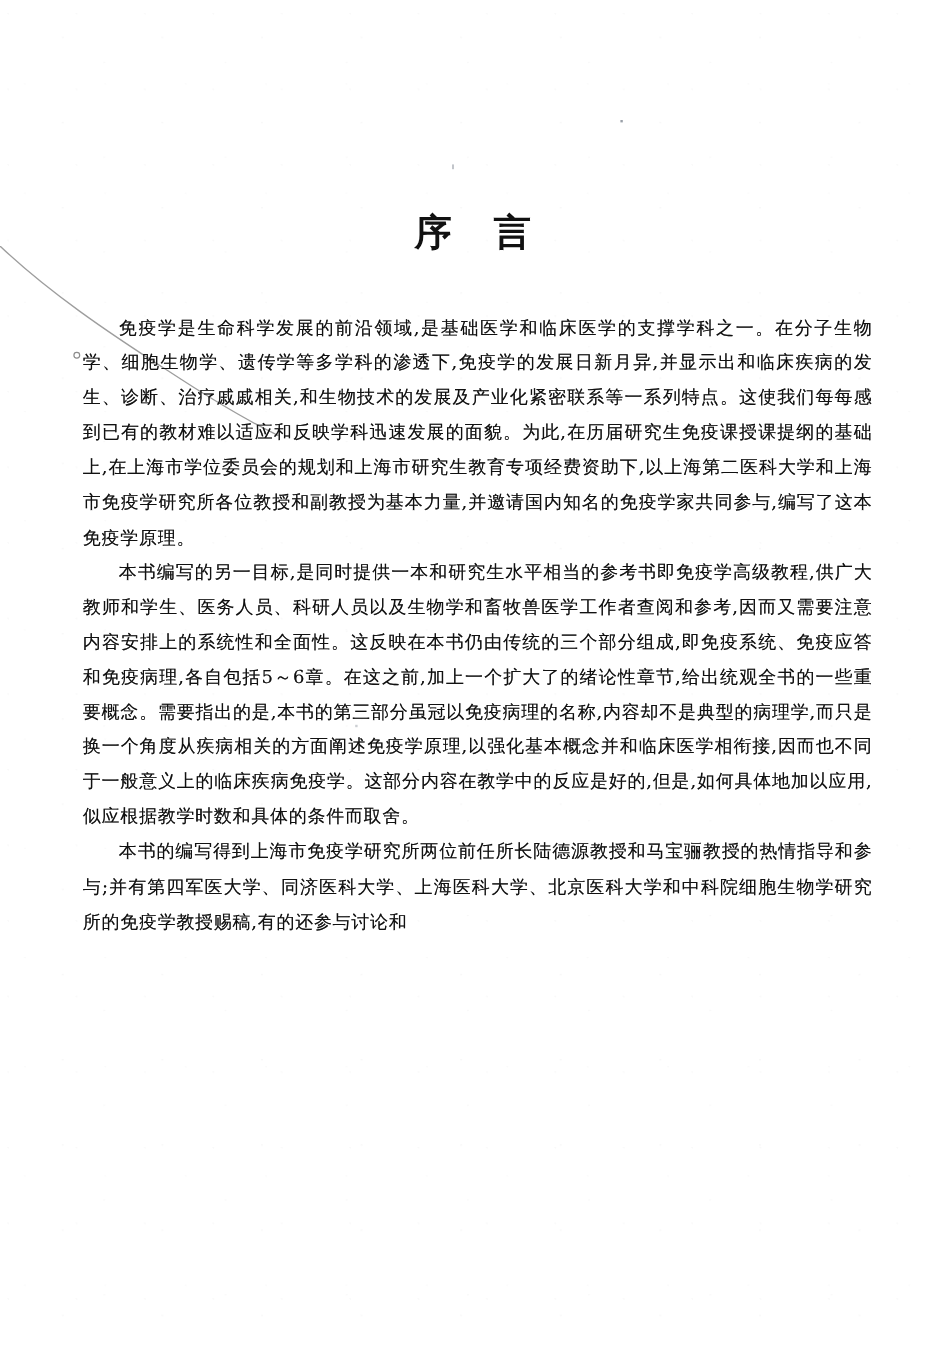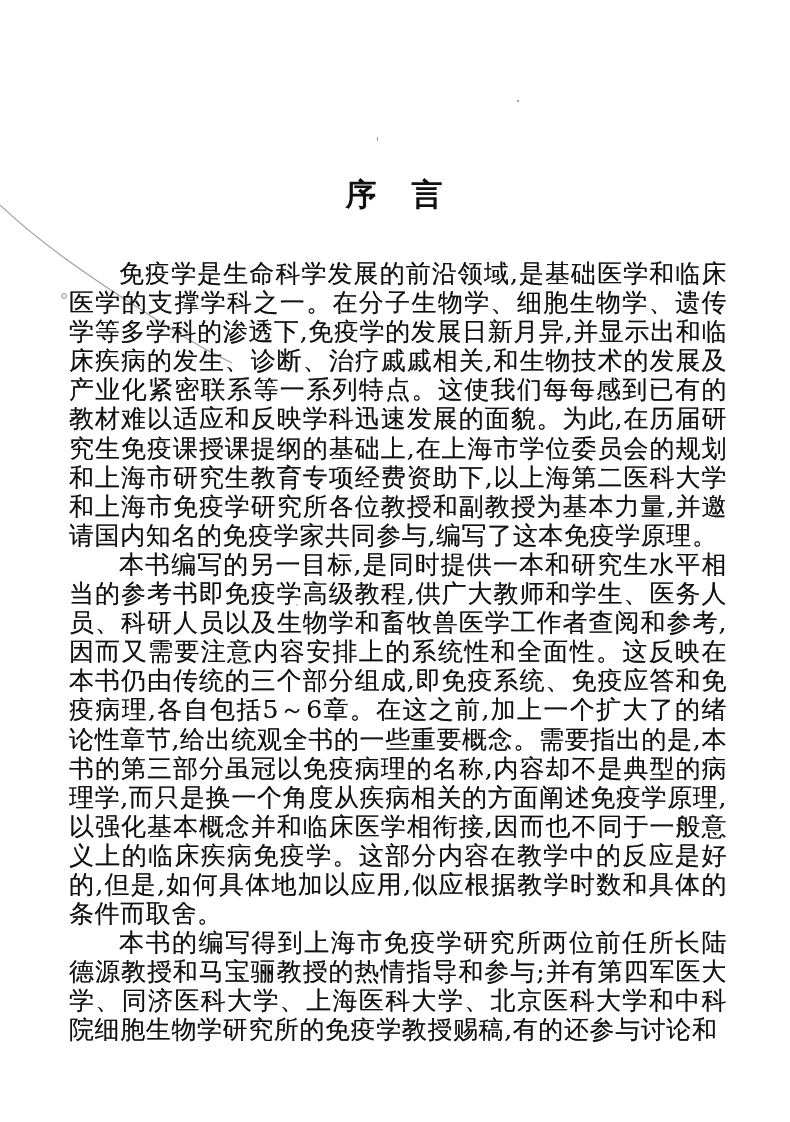--- a/index.html
+++ b/index.html
@@ -72,21 +72,21 @@
   
   .body-text {
     position: absolute;
     left: 69px;
     top: 259px;
     width: 658px;
   }
 
   .para {
     margin: 0;
-    font-size: 25px;
+    font-size: 15px;
     line-height: 29.1px;
     text-indent: 2em;
     text-align: justify;
     text-justify: inter-character;
     letter-spacing: 0.6px;
     font-family: "DejaVu Serif", "Liberation Serif", serif;
     
     text-shadow: 0 0 0.45px rgba(0,0,0,0.55);
   }
 

